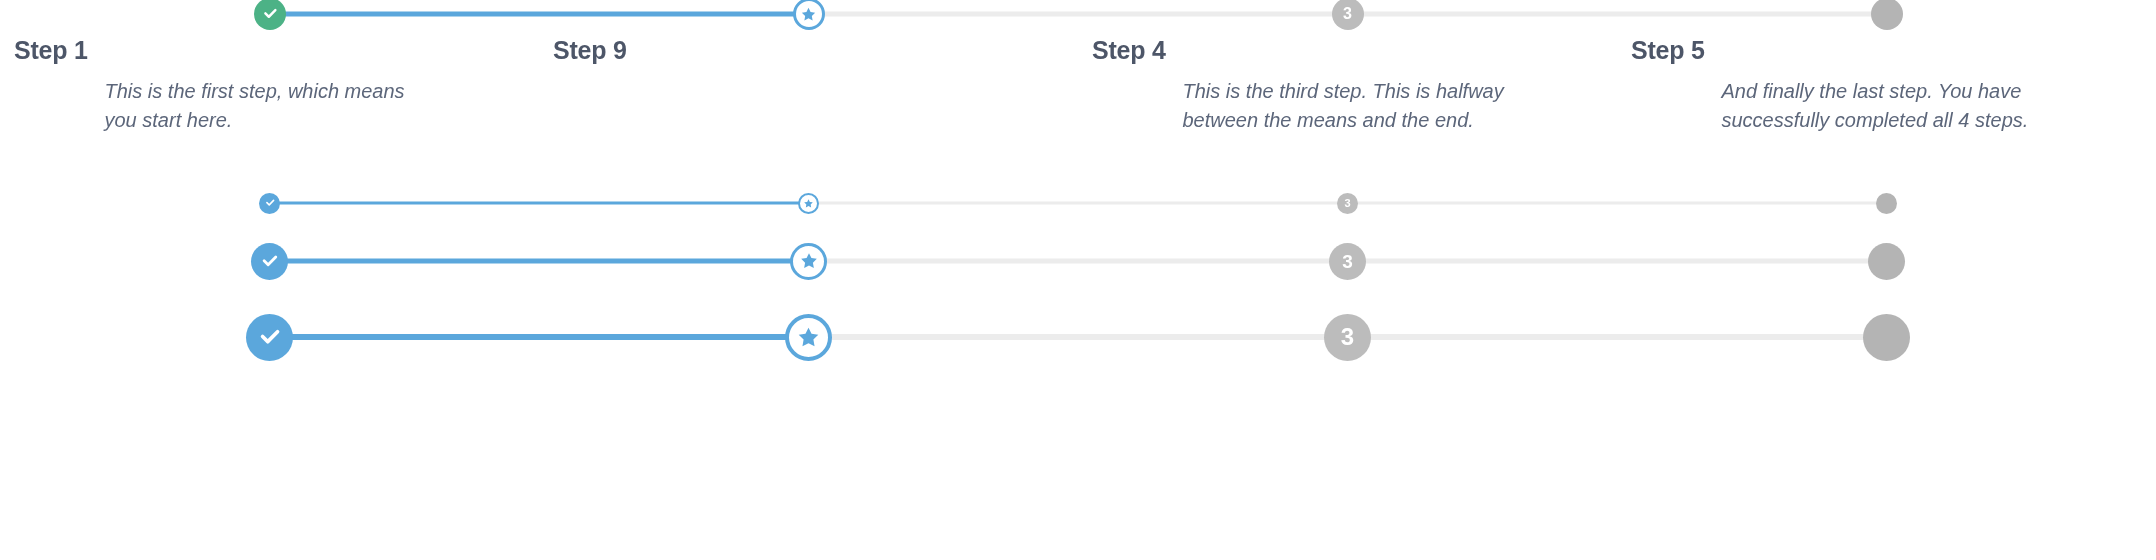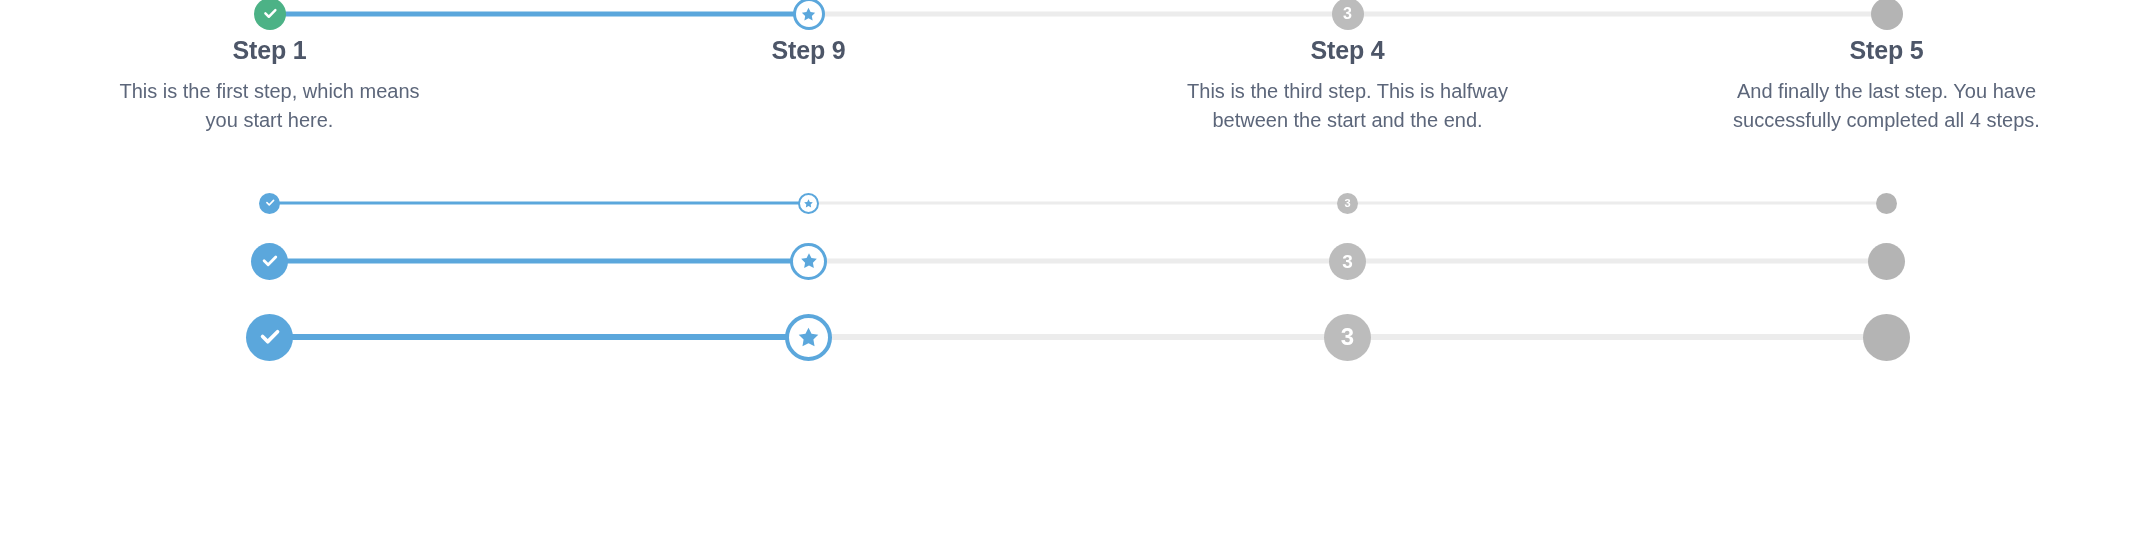--- a/index.html
+++ b/index.html
@@ -73,40 +73,41 @@
   .numlabel{
     color:#ffffff;
     font-weight:bold;
     line-height:1;
     font-family:"Liberation Sans", sans-serif;
   }
 
   
   .labelblock{
     margin-top:22px;
-    text-align:center;
+    text-align:left;
     padding:0 14px;
     box-sizing:border-box;
     width:100%;
   }
   .steptitle{
     font-size:25px;
     font-weight:bold;
     color:#4d5668;
     line-height:1.15;
     letter-spacing:-0.2px;
   }
   .stepdesc{
     margin-top:12px;
     font-size:20px;
     color:#5c667a;
     line-height:1.45;
     max-width:330px;
     margin-left:auto;
     margin-right:auto;
+    font-style:italic;
   }
 
   
   #row-labeled{ top:14px; }
   #row-labeled .marker{ width:32px;height:32px; }
   #row-labeled .marker.current{ border-width:3px; }
   #row-labeled .numlabel{ font-size:16px; }
   #row-labeled .rail{ height:5px; }
 
   #row-xs{ top:203px; }
@@ -172,21 +173,21 @@
     <div class="step">
       <div class="railwrap">
         <span class="rail left"></span>
         <span class="rail right"></span>
         <span class="marker pending-num">
           <span class="numlabel">3</span>
         </span>
       </div>
       <div class="labelblock">
         <div class="steptitle">Step 4</div>
-        <div class="stepdesc">This is the third step. This is halfway between the start and the end.</div>
+        <div class="stepdesc">This is the third step. This is halfway between the means and the end.</div>
       </div>
     </div>
 
     <div class="step">
       <div class="railwrap">
         <span class="rail left"></span>
 
         <span class="marker pending-plain">
           <span></span>
         </span>

